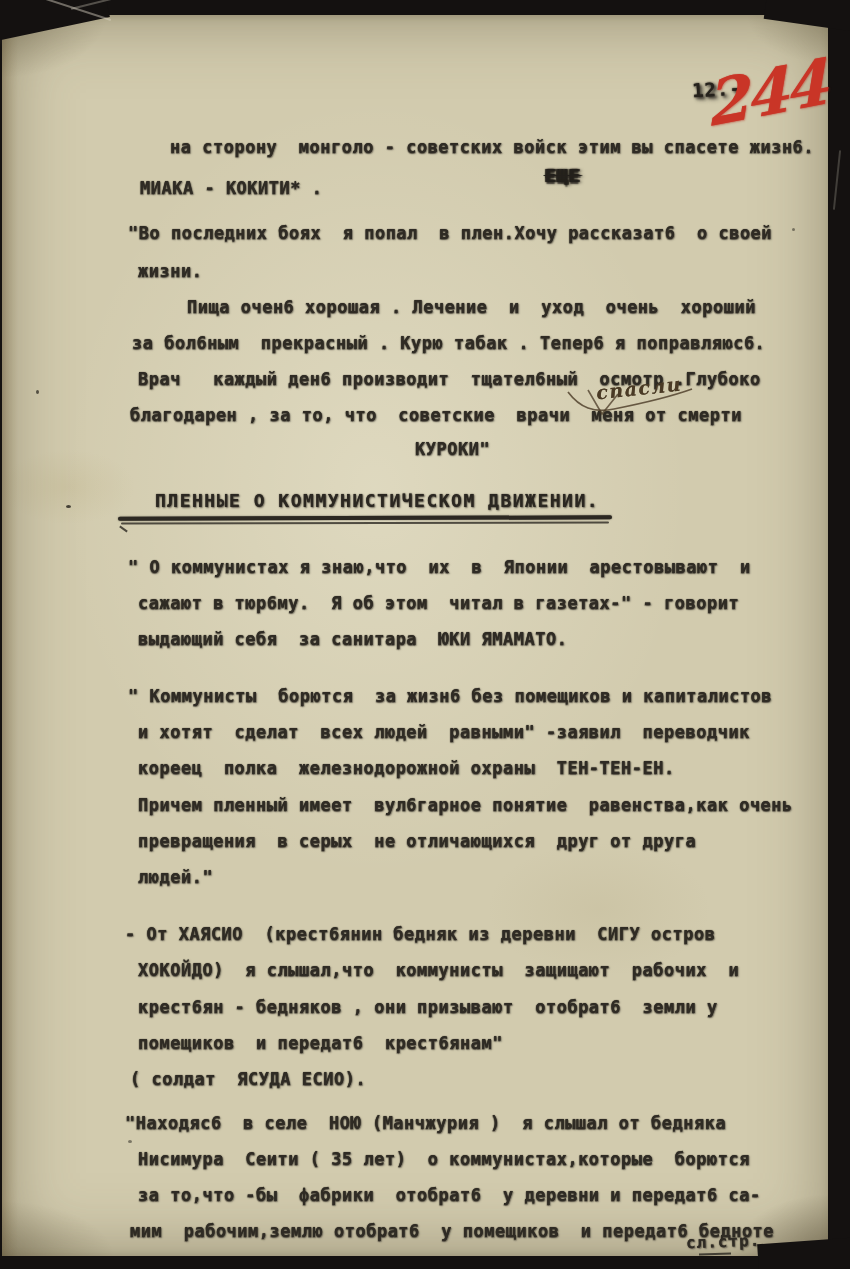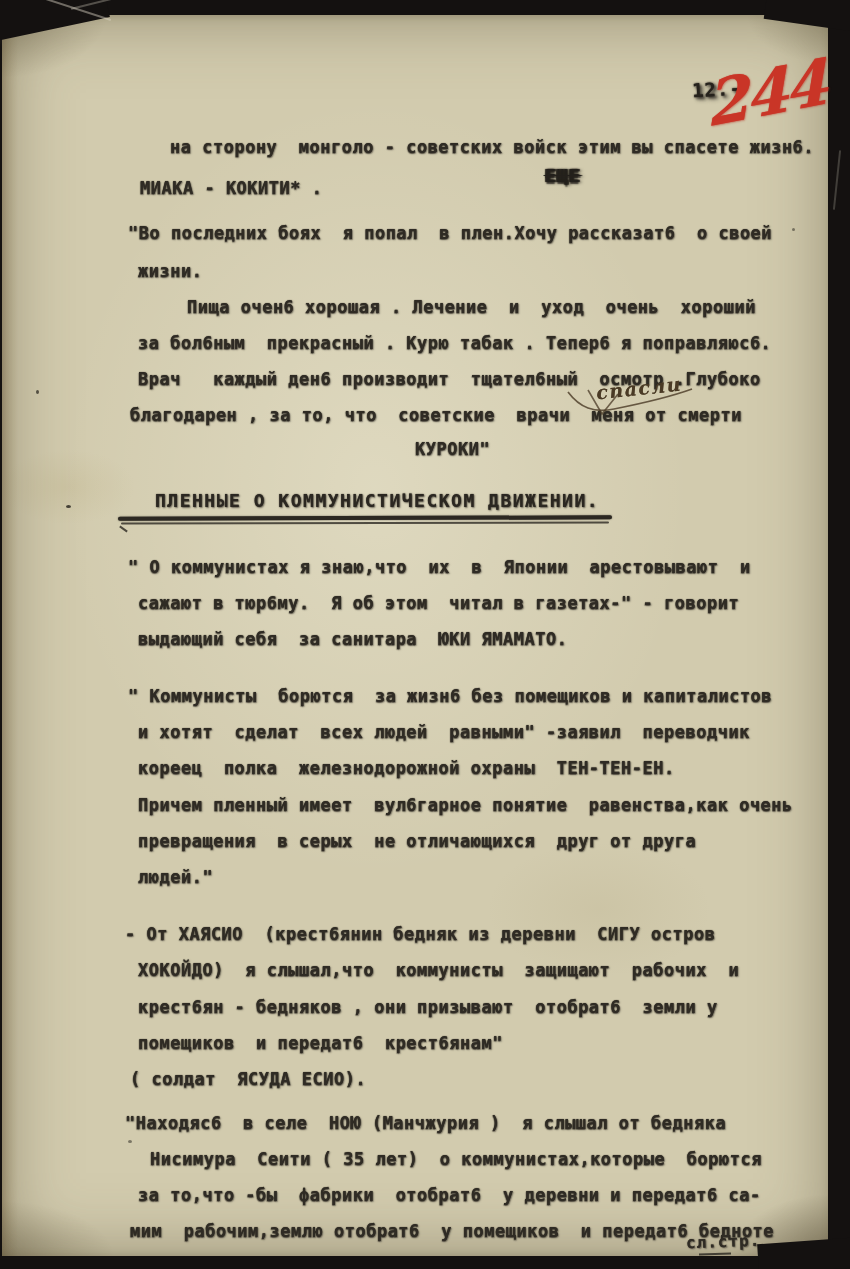--- a/index.html
+++ b/index.html
@@ -106,21 +106,21 @@
   <div class="typed-pagenum">12.-</div>
   <div class="red-pagenum">244</div>
 
   <div class="typed-line" style="top:137px;left:170px;">на сторону  монголо - советских войск этим вы спасете жизн6.</div>
   <div class="typed-line" style="top:169px;left:140px;margin-top:9px;">МИАКА - КОКИТИ* .</div>
   <div class="struck-word">ЕЩЕ</div>
 
   <div class="typed-line" style="top:223px;left:128px;">"Во последних боях  я попал  в плен.Хочу рассказат6  о своей</div>
   <div class="typed-line" style="top:261px;left:138px;">жизни.</div>
   <div class="typed-line" style="top:297px;left:148px;padding-left:39px;">Пища очен6 хорошая . Лечение  и  уход  очень  хороший</div>
-  <div class="typed-line" style="top:333px;left:138px;">за бол6ным  прекрасный . Курю табак . Тепер6 я поправляюс6.</div>
+  <div class="typed-line" style="top:333px;left:132px;">за бол6ным  прекрасный . Курю табак . Тепер6 я поправляюс6.</div>
   <div class="typed-line" style="top:369px;left:138px;">Врач   каждый ден6 производит  тщател6ный  осмотр .Глубоко</div>
   <div class="typed-line" style="top:405px;left:130px;">благодарен , за то, что  советские  врачи  меня от смерти</div>
   <div class="typed-line" style="top:439px;left:415px;">КУРОКИ"</div>
 
   <div class="pencil-word">спасли</div>
   <svg class="caret-svg" width="140" height="36" viewBox="0 0 140 36">
     <path d="M10 6 C 22 22, 36 27, 56 23 C 86 17, 112 11, 134 3" stroke="#4a3a25" stroke-width="1.7" fill="none" opacity=".8"></path>
     <path d="M30 4 L44 28 L60 8" stroke="#4a3a25" stroke-width="1.6" fill="none" opacity=".75"></path>
   </svg>
 
@@ -140,21 +140,21 @@
   <div class="typed-line" style="top:831px;left:138px;">превращения  в серых  не отличающихся  друг от друга</div>
   <div class="typed-line" style="top:867px;left:138px;">людей."</div>
 
   <div class="typed-line" style="top:924px;left:125px;">- От ХАЯСИО  (крест6янин бедняк из деревни  СИГУ остров</div>
   <div class="typed-line" style="top:960px;left:138px;">ХОКОЙДО)  я слышал,что  коммунисты  защищают  рабочих  и</div>
   <div class="typed-line" style="top:997px;left:138px;">крест6ян - бедняков , они призывают  отобрат6  земли у</div>
   <div class="typed-line" style="top:1033px;left:138px;">помещиков  и передат6  крест6янам"</div>
   <div class="typed-line" style="top:1069px;left:130px;">( солдат  ЯСУДА ЕСИО).</div>
 
   <div class="typed-line" style="top:1113px;left:125px;">"Находяс6  в селе  НОЮ (Манчжурия )  я слышал от бедняка</div>
-  <div class="typed-line" style="top:1149px;left:150px;">Нисимура  Сеити ( 35 лет)  о коммунистах,которые  борются</div>
+  <div class="typed-line" style="top:1149px;left:138px;">Нисимура  Сеити ( 35 лет)  о коммунистах,которые  борются</div>
   <div class="typed-line" style="top:1185px;left:138px;">за то,что -бы  фабрики  отобрат6  у деревни и передат6 са-</div>
   <div class="typed-line" style="top:1221px;left:130px;">мим  рабочим,землю отобрат6  у помещиков  и передат6 бедноте</div>
 
   <div class="footer-note">сл.стр.</div>
   <div class="footer-underline"></div>
 
   <div class="speck" style="left:66px;top:505px;width:5px;height:3px;opacity:.8;"></div>
   <div class="speck" style="left:36px;top:390px;width:3px;height:4px;opacity:.7;"></div>
   <div class="speck" style="left:730px;top:345px;width:3px;height:3px;opacity:.6;"></div>
 

